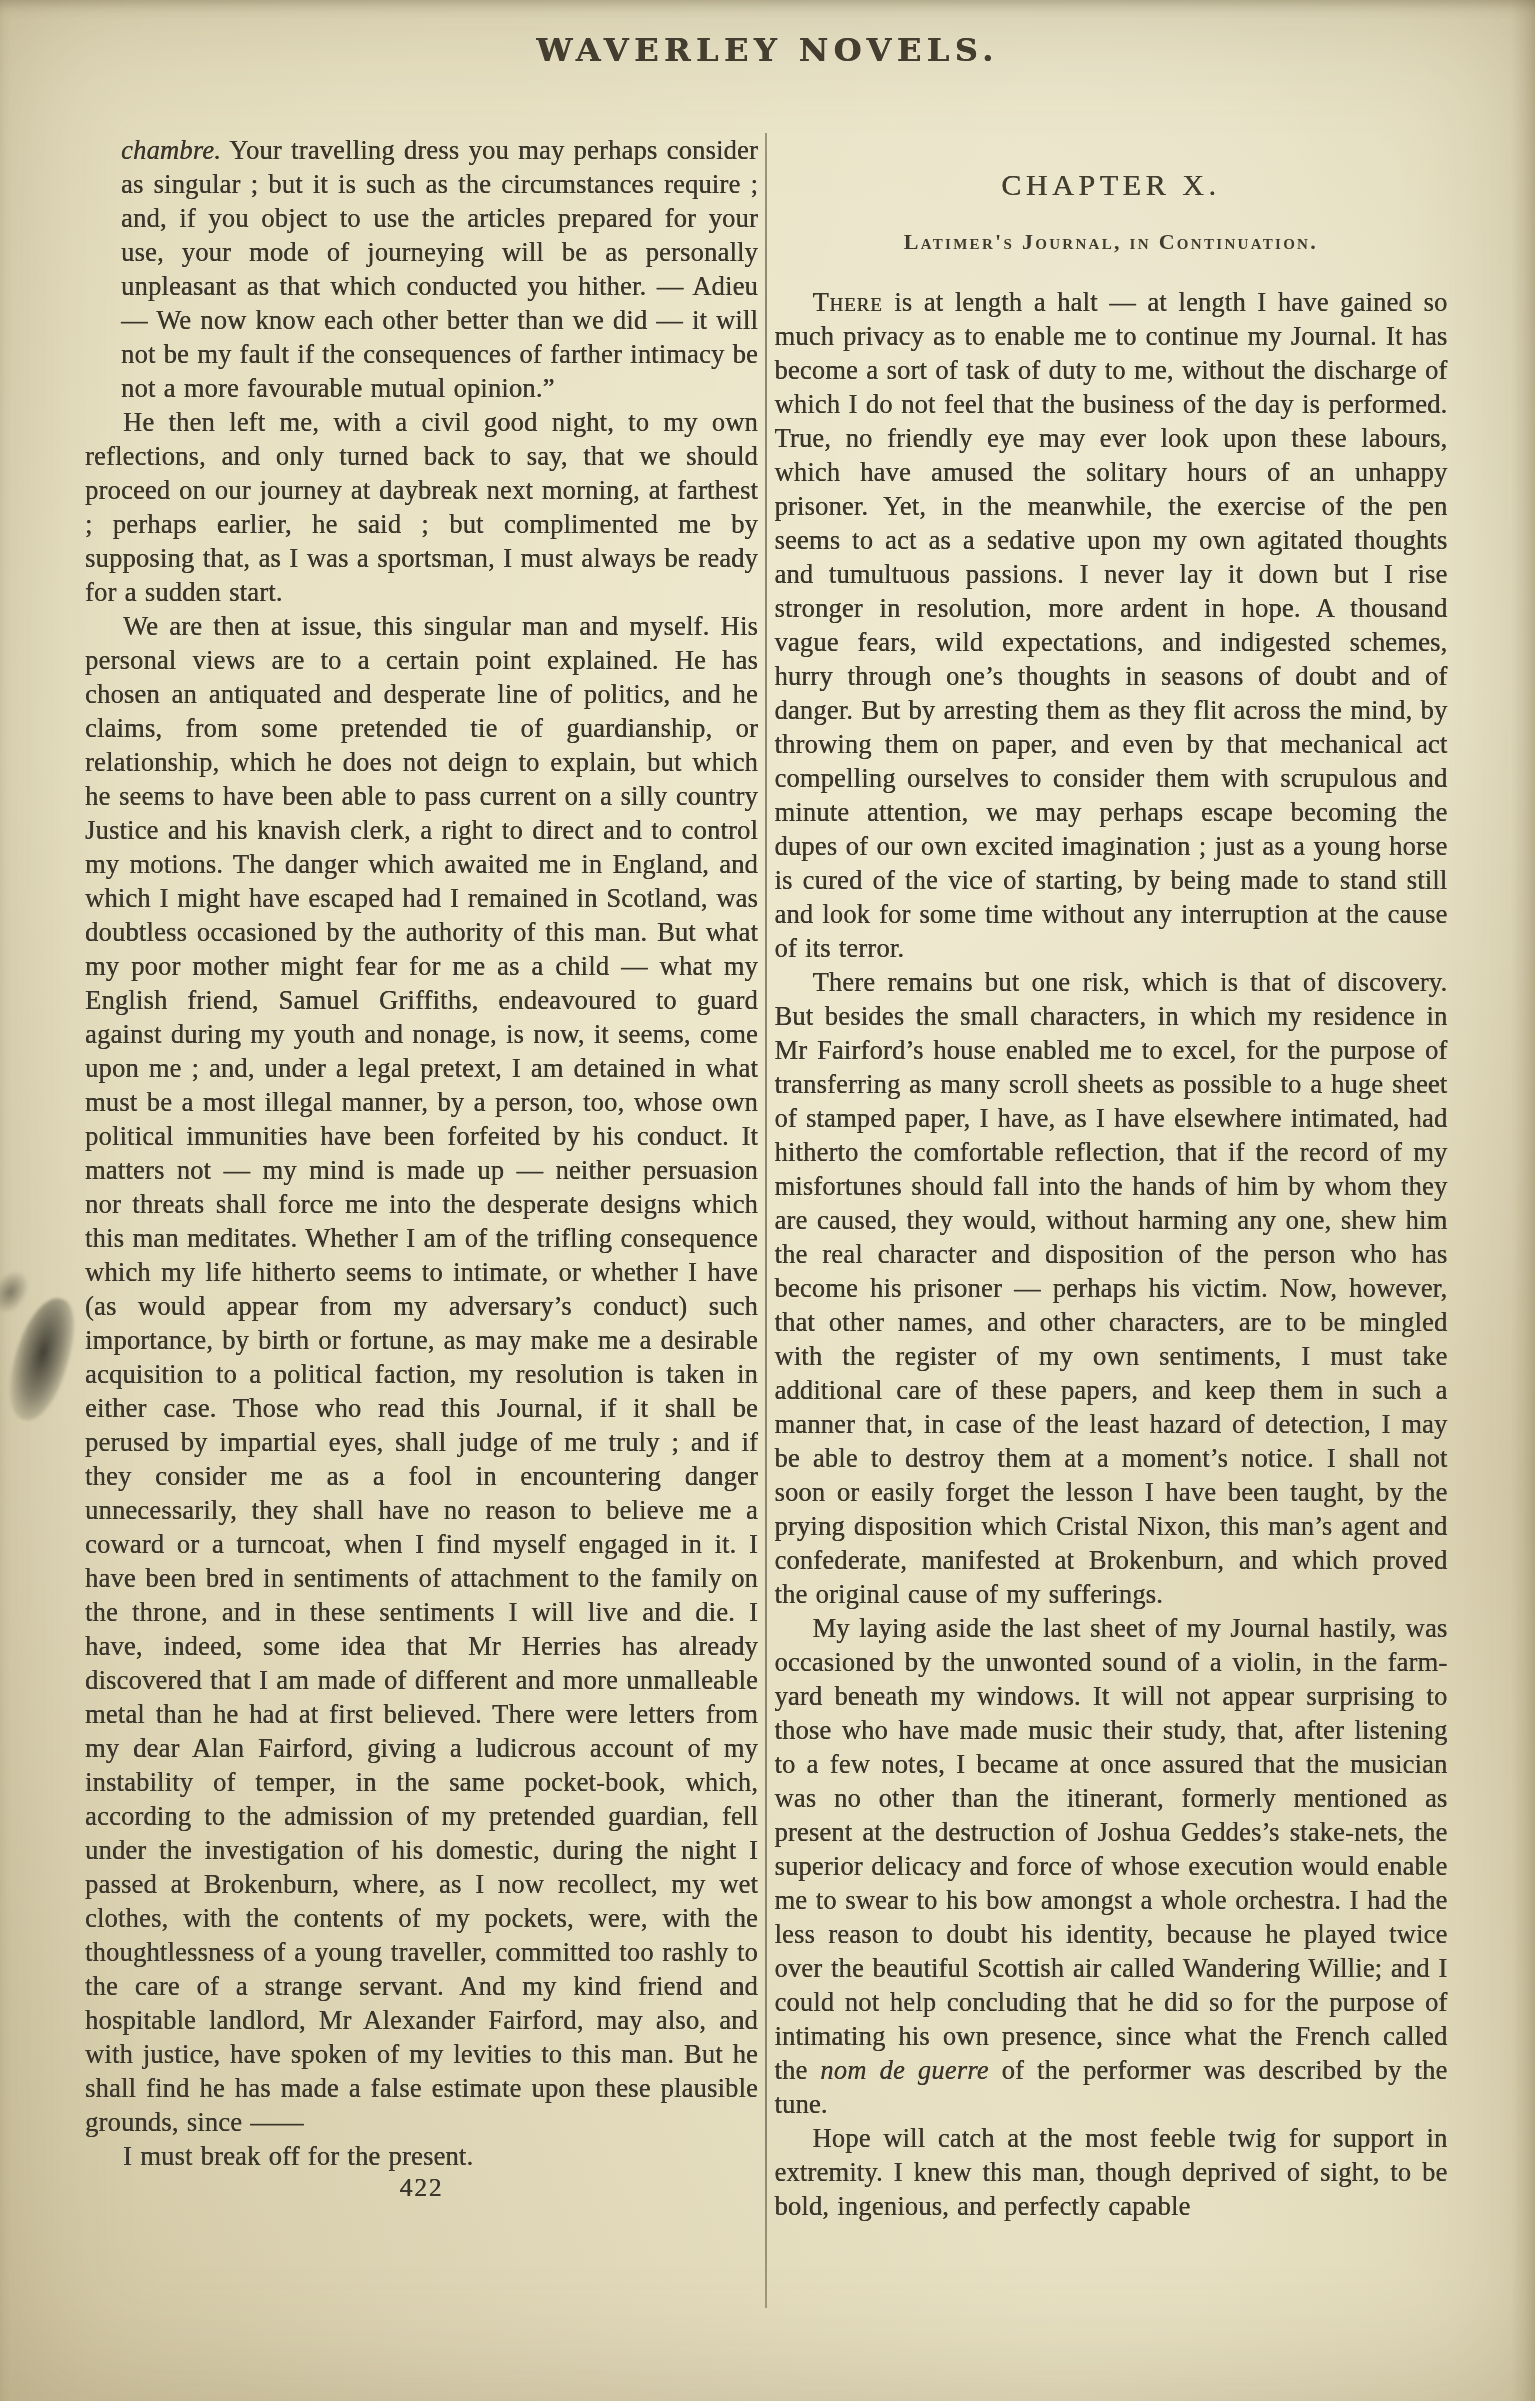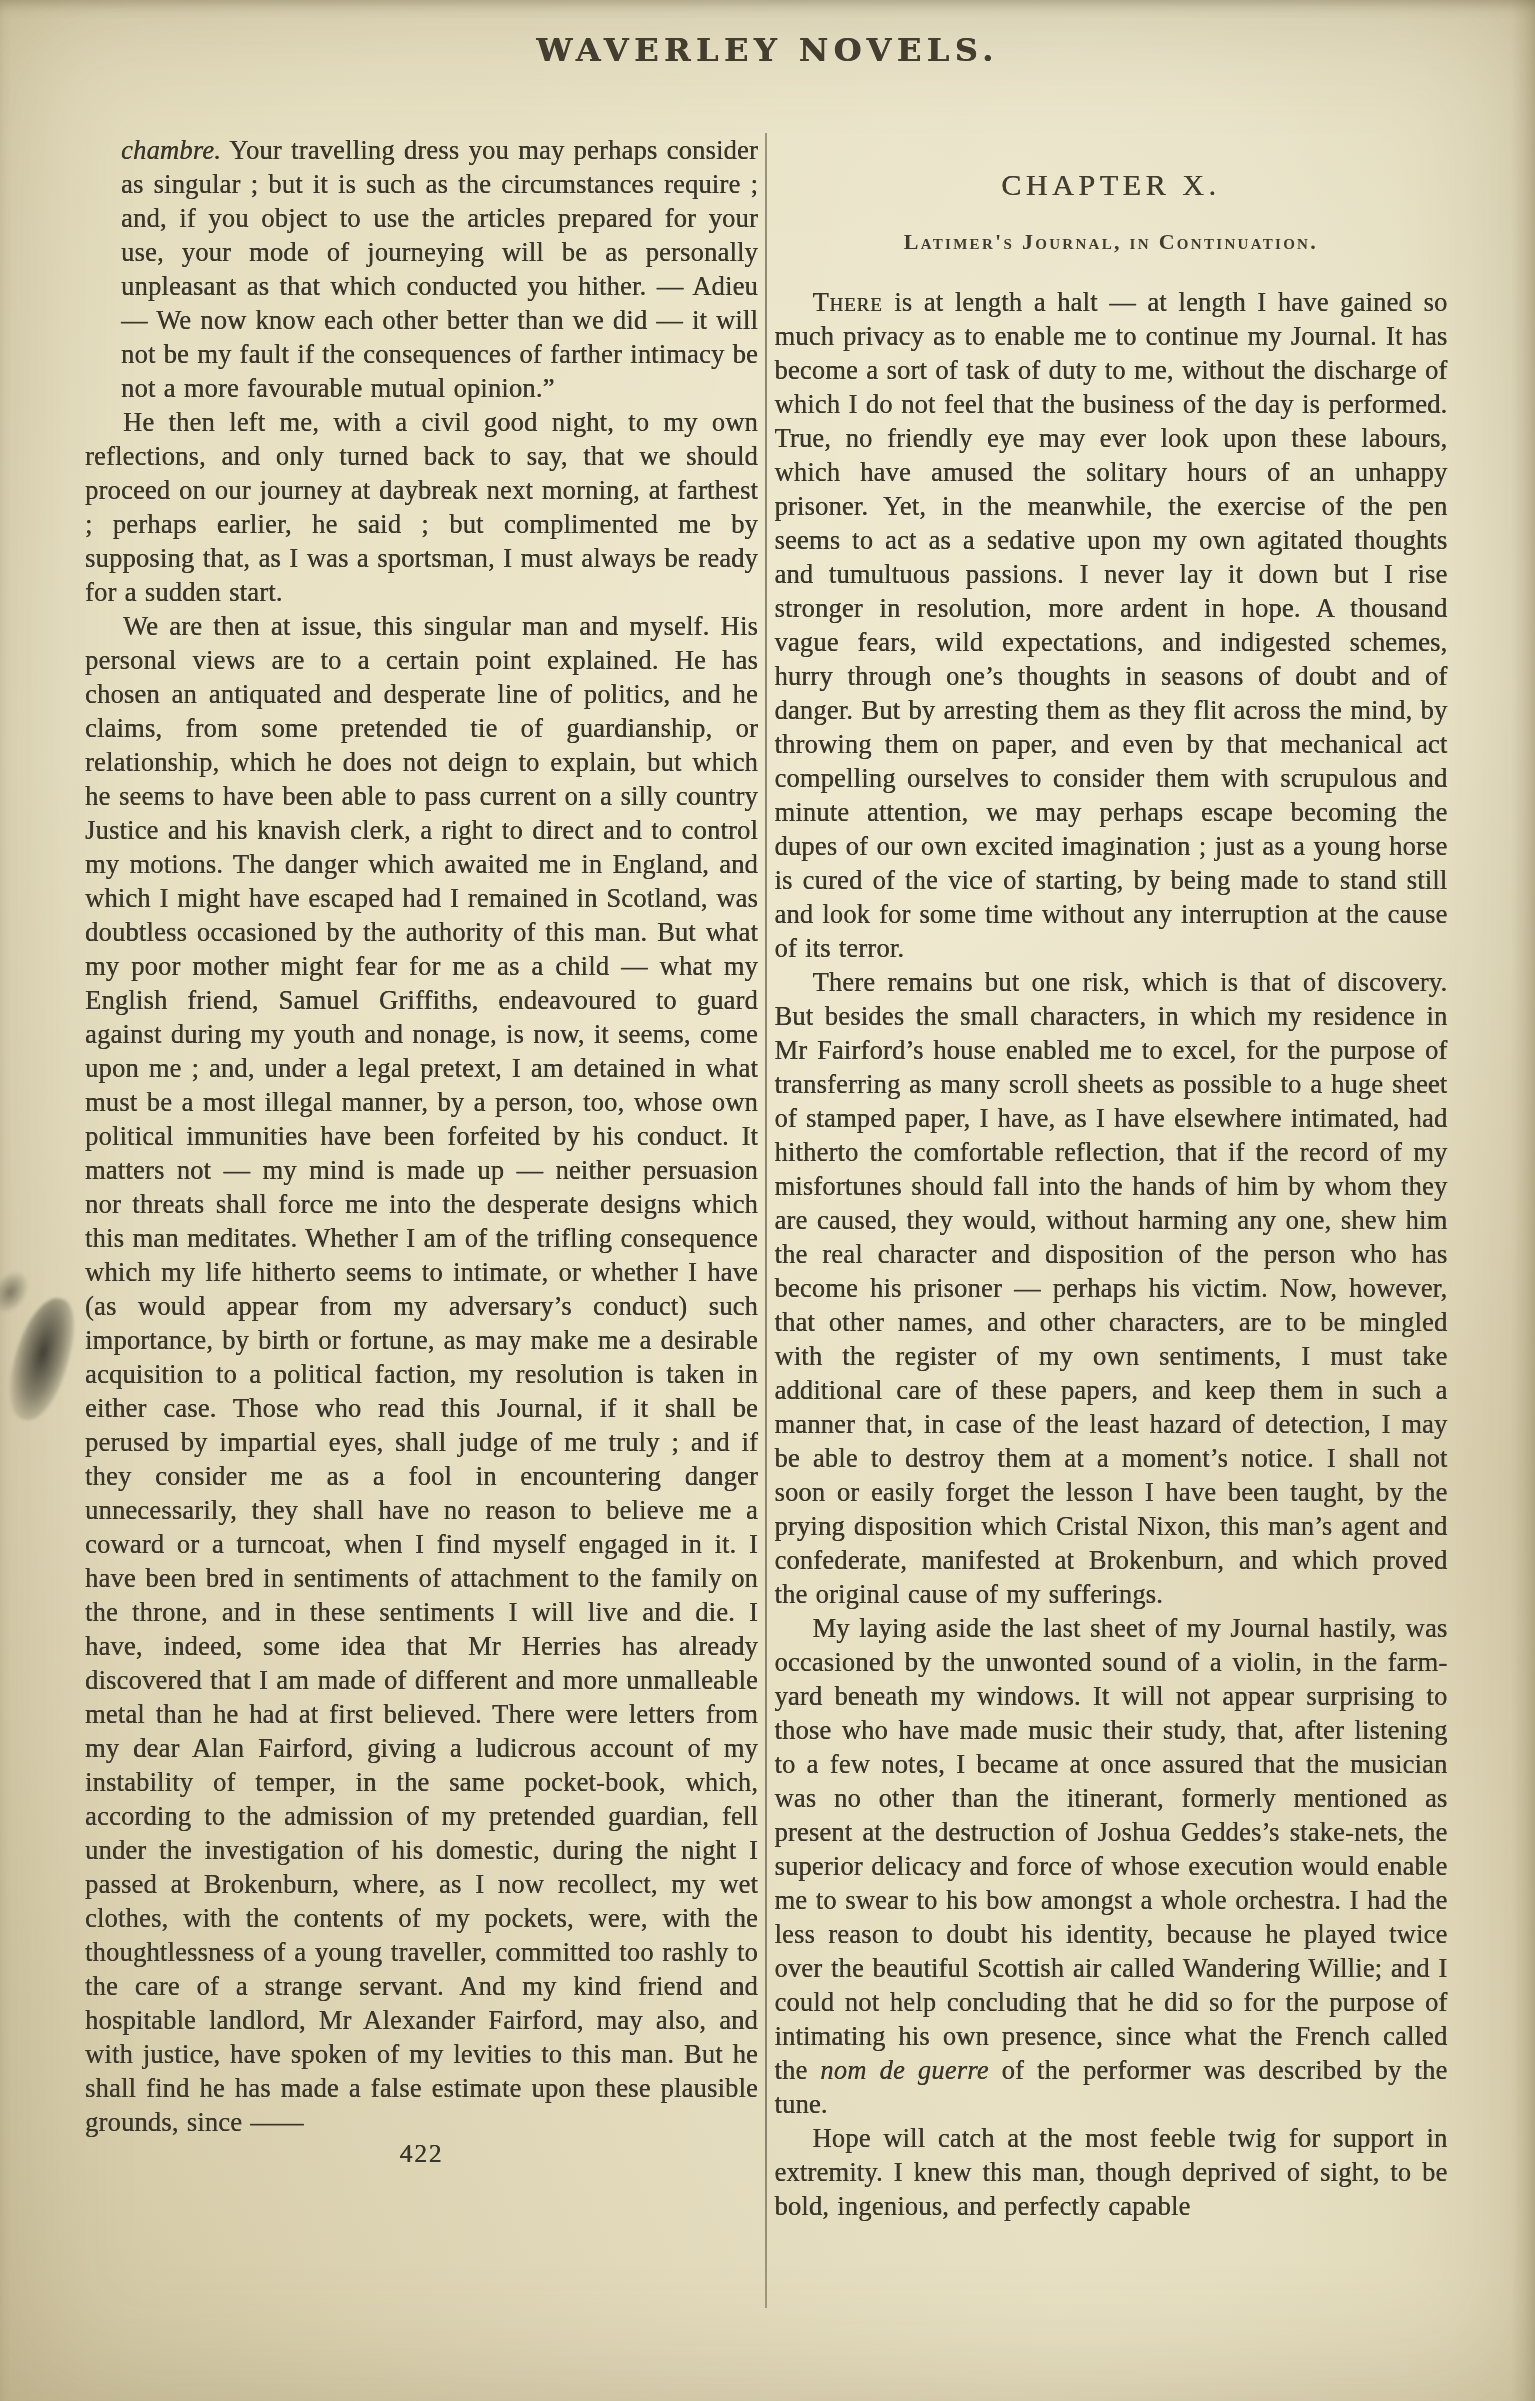--- a/index.html
+++ b/index.html
@@ -95,20 +95,21 @@
   <div class="right-edge-shade"></div>
 
   <h1 class="running-head">WAVERLEY NOVELS.</h1>
 
   <div class="columns">
 
     <div class="col">
       <p class="noindent"><span class="italic">chambre.</span><span>  Your travelling dress you may perhaps consider as singular ; but it is such as the circumstances require ; and, if you object to use the articles prepared for your use, your mode of journeying will be as personally unpleasant as that which conducted you hither. — Adieu — We now know each other better than we did — it will not be my fault if the consequences of farther intimacy be not a more favourable mutual opinion.”</span></p>
       <p class="indent">He then left me, with a civil good night, to my own reflections, and only turned back to say, that we should proceed on our journey at daybreak next morning, at farthest ; perhaps earlier, he said ; but complimented me by supposing that, as I was a sportsman, I must always be ready for a sudden start.</p>
       <p class="indent">We are then at issue, this singular man and myself.  His personal views are to a certain point explained.  He has chosen an antiquated and desperate line of politics, and he claims, from some pretended tie of guardianship, or relationship, which he does not deign to explain, but which he seems to have been able to pass current on a silly country Justice and his knavish clerk, a right to direct and to control my motions.  The danger which awaited me in England, and which I might have escaped had I remained in Scotland, was doubtless occasioned by the authority of this man.  But what my poor mother might fear for me as a child — what my English friend, Samuel Griffiths, endeavoured to guard against during my youth and nonage, is now, it seems, come upon me ; and, under a legal pretext, I am detained in what must be a most illegal manner, by a person, too, whose own political immunities have been forfeited by his conduct.  It matters not — my mind is made up — neither persuasion nor threats shall force me into the desperate designs which this man meditates.  Whether I am of the trifling consequence which my life hitherto seems to intimate, or whether I have (as would appear from my adversary’s conduct) such importance, by birth or fortune, as may make me a desirable acquisition to a political faction, my resolution is taken in either case.  Those who read this Journal, if it shall be perused by impartial eyes, shall judge of me truly ; and if they consider me as a fool in encountering danger unnecessarily, they shall have no reason to believe me a coward or a turncoat, when I find myself engaged in it.  I have been bred in sentiments of attachment to the family on the throne, and in these sentiments I will live and die.  I have, indeed, some idea that Mr Herries has already discovered that I am made of different and more unmalleable metal than he had at first believed.  There were letters from my dear Alan Fairford, giving a ludicrous account of my instability of temper, in the same pocket-book, which, according to the admission of my pretended guardian, fell under the investigation of his domestic, during the night I passed at Brokenburn, where, as I now recollect, my wet clothes, with the contents of my pockets, were, with the thoughtlessness of a young traveller, committed too rashly to the care of a strange servant.  And my kind friend and hospitable landlord, Mr Alexander Fairford, may also, and with justice, have spoken of my levities to this man.  But he shall find he has made a false estimate upon these plausible grounds, since ——</p>
+      <p class="indent">I must break off for the present.</p>
       <div class="page-number">422</div>
     </div>
 
     <div class="column-rule"></div>
 
     <div class="col">
       <h2 class="chapter-heading">CHAPTER X.</h2>
       <h3 class="chapter-subtitle">Latimer's Journal, in Continuation.</h3>
       <div class="chapter-body">
         <p class="indent"><span class="lead-sc">There</span><span> is at length a halt — at length I have gained so much privacy as to enable me to continue my Journal.  It has become a sort of task of duty to me, without the discharge of which I do not feel that the business of the day is performed.  True, no friendly eye may ever look upon these labours, which have amused the solitary hours of an unhappy prisoner.  Yet, in the meanwhile, the exercise of the pen seems to act as a sedative upon my own agitated thoughts and tumultuous passions.  I never lay it down but I rise stronger in resolution, more ardent in hope.  A thousand vague fears, wild expectations, and indigested schemes, hurry through one’s thoughts in seasons of doubt and of danger.  But by arresting them as they flit across the mind, by throwing them on paper, and even by that mechanical act compelling ourselves to consider them with scrupulous and minute attention, we may perhaps escape becoming the dupes of our own excited imagination ; just as a young horse is cured of the vice of starting, by being made to stand still and look for some time without any interruption at the cause of its terror.</span></p>

